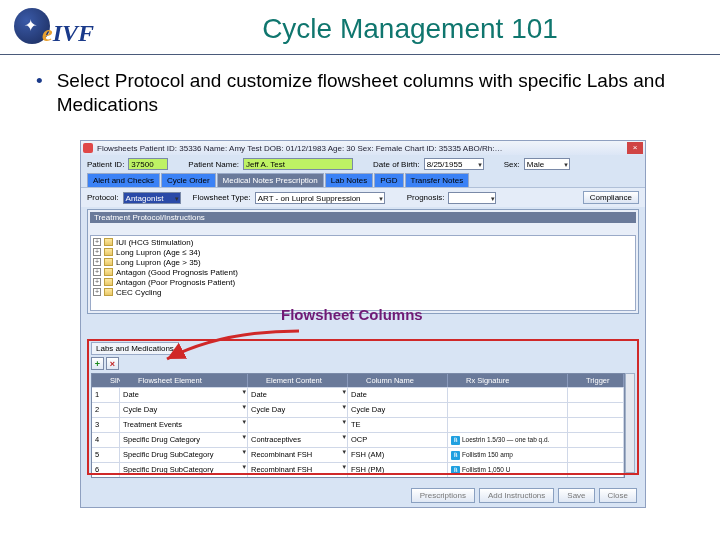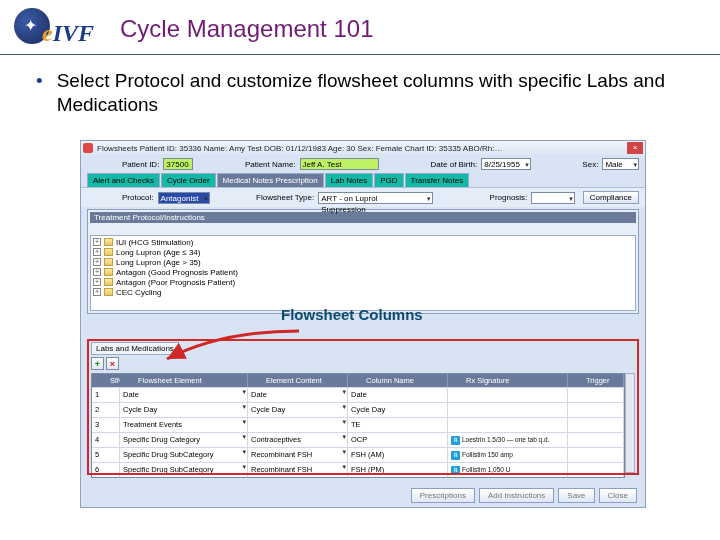--- a/index.html
+++ b/index.html
@@ -43,23 +43,23 @@
     left: 28px; top: 12px;
     font-family: "Times New Roman", serif;
     font-style: italic;
     font-weight: bold;
     font-size: 24px;
   }
   .logo-e { color: #e8a030; }
   .logo-ivf { color: #1a3a8a; }
   .slide-title {
     flex: 1;
-    text-align: left;
-    font-size: 24px;
-    color: #701a75;
+    text-align: center;
+    font-size: 28px;
+    color: #0f766e;
     font-family: Arial, sans-serif;
   }
   .bullet-row {
     padding: 14px 36px 10px 36px;
     font-size: 19px;
     color: #000;
     line-height: 1.25;
     display: flex;
   }
   .bullet-dot {
@@ -101,21 +101,21 @@
     text-align: center;
     line-height: 12px;
     font-size: 8px;
   }
   .form-row {
     display: flex;
     gap: 4px;
     padding: 3px 6px;
     align-items: center;
   }
-  .lbl { color: #000; white-space: nowrap; margin-left: 35px; }
+  .lbl { color: #000; white-space: nowrap; }
   .txt {
     background: #bef264;
     border: 1px solid #7a8aa8;
     height: 12px;
     padding: 0 2px;
     line-height: 11px;
   }
   .sel {
     background: #fff;
     border: 1px solid #7a8aa8;
@@ -131,21 +131,21 @@
     font-size: 7px;
     color: #333;
   }
   .sel.hl { background: #2a4aa8; color: #fff; }
   .tabstrip {
     display: flex;
     gap: 1px;
     padding: 0 6px;
   }
   .tab {
-    background: #14b8a6;
+    background: #3b82f6;
     border: 1px solid #9aaac8;
     border-bottom: none;
     padding: 2px 5px;
     white-space: nowrap;
   }
   .tab.active {
     background: #6a7a9a;
     color: #fff;
   }
   .barstrip {
@@ -200,21 +200,21 @@
     border: 1px solid #c0a040;
   }
   
   .callout {
     position: absolute;
     left: 200px;
     top: 165px;
     font-family: Verdana, Arial, sans-serif;
     font-weight: bold;
     font-size: 15px;
-    color: #0c4a6e;
+    color: #701a75;
     z-index: 20;
   }
   .arrow {
     position: absolute;
     left: 80px;
     top: 188px;
     width: 140px;
     height: 32px;
     z-index: 19;
   }

